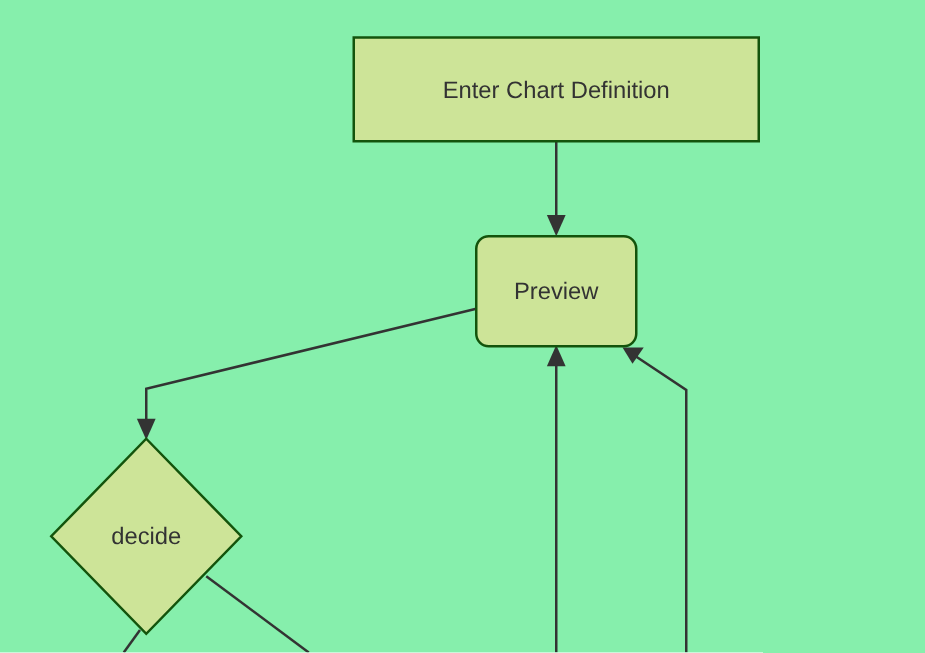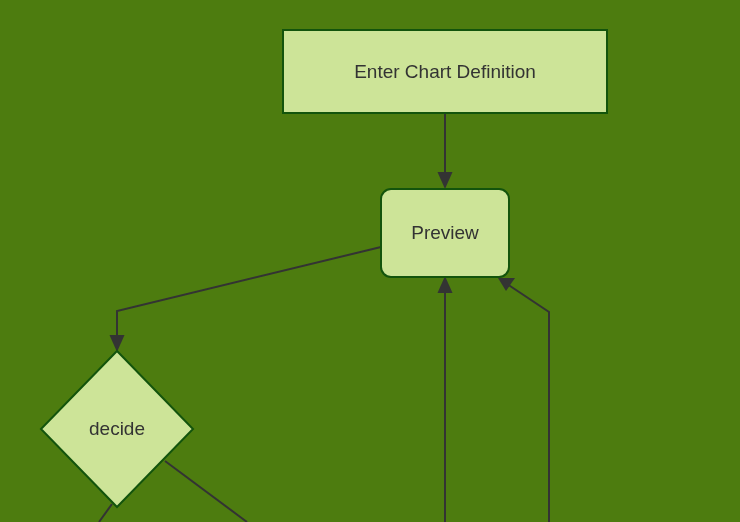--- a/index.html
+++ b/index.html
@@ -7,21 +7,21 @@
     padding: 0;
     background: #ffffff;
   }
   body {
     font-family: "Liberation Sans", "DejaVu Sans", sans-serif;
   }
   #canvas {
     position: relative;
     width: 740px;
     height: 522px;
-    background: #4d7c0f;
+    background: #86efac;
     overflow: hidden;
   }
   #flow-svg {
     position: absolute;
     top: 0;
     left: 0;
     width: 740px;
     height: 522px;
   }
   .node-shape {

